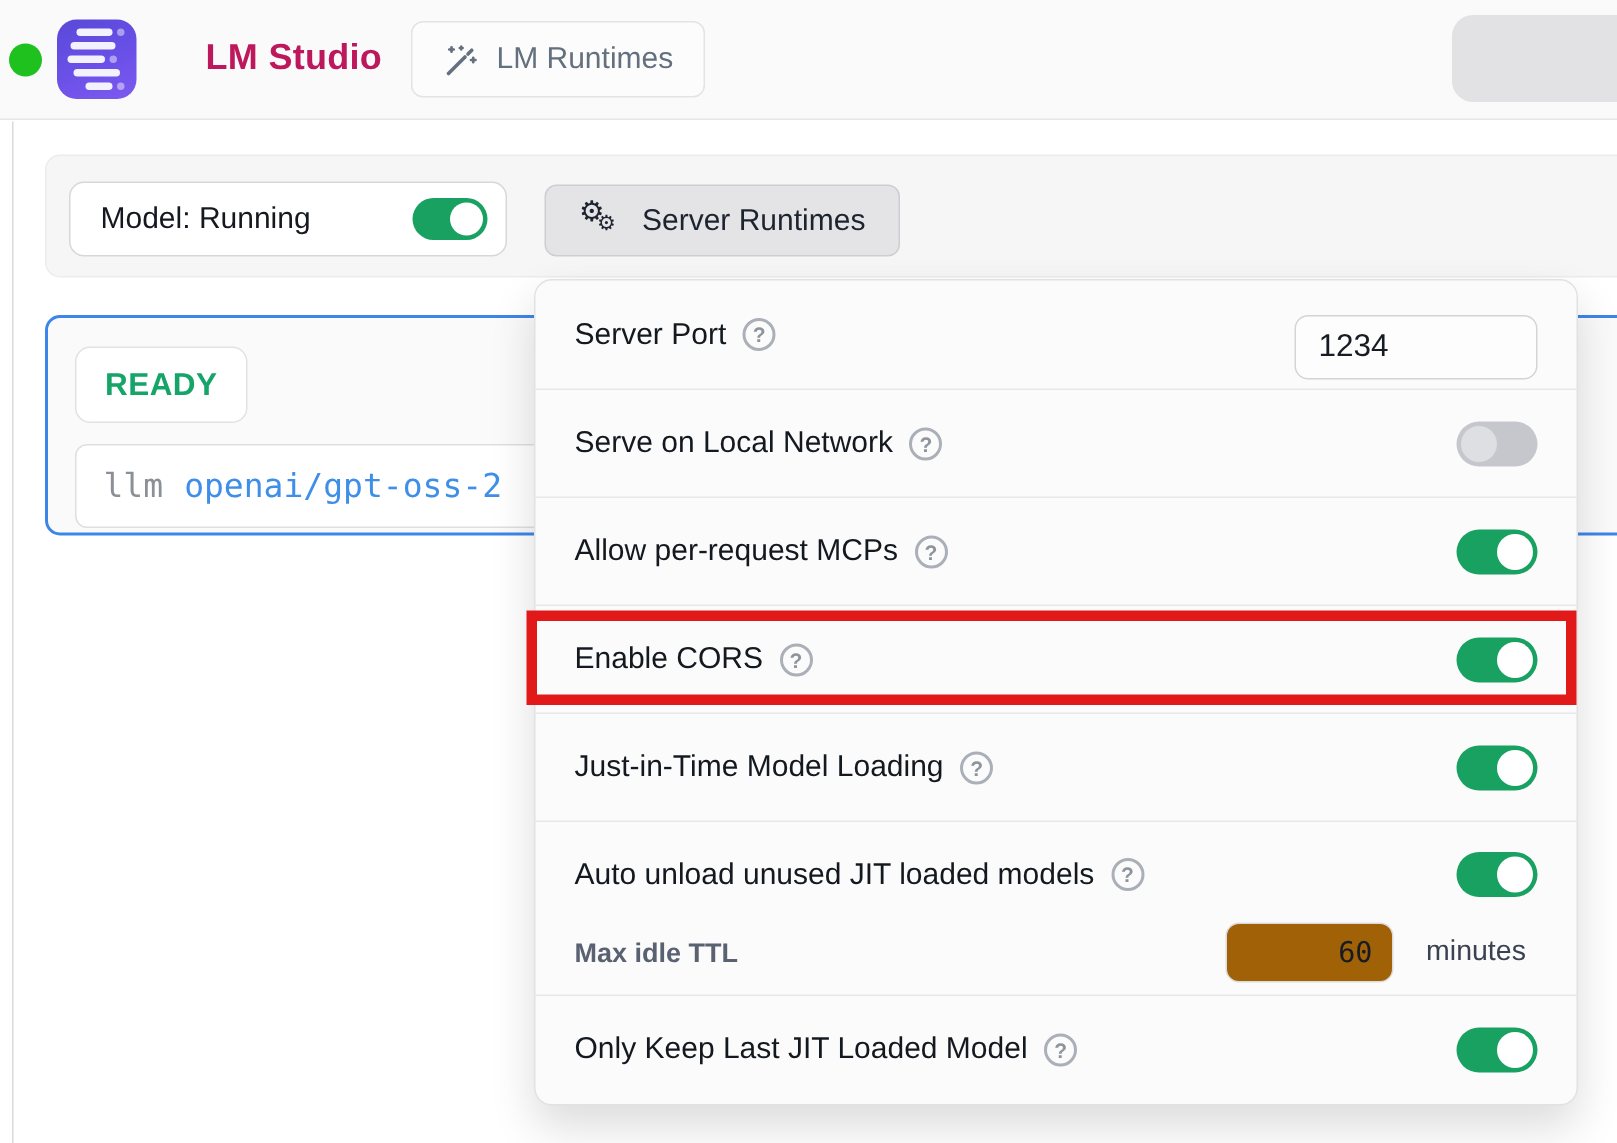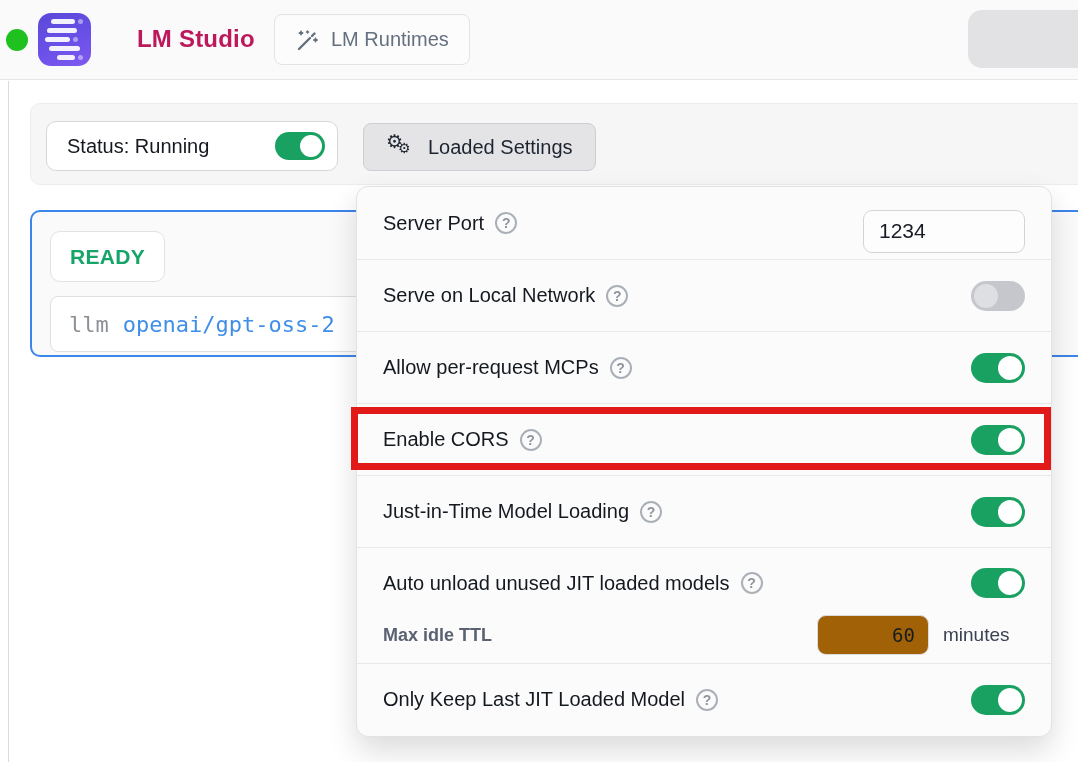--- a/index.html
+++ b/index.html
@@ -122,21 +122,21 @@
   }
   .row-group { flex:none; border-top:1px solid #e8e8ea; padding:0 26px; height:116px; }
   .row-group .main-line { display:flex; align-items:center; height:64px; padding-top:6px; }
   .row-group .sub-line { display:flex; align-items:center; height:46px; }
   .sub-label { font-size:18px; color:#5a6272; font-weight:700; }
   .ttl-input {
     width:112px; height:40px; border:1px solid #dcdcdf; border-radius:9px;
     background:#a16207; font-size:19px; color:#171c24; text-align:right; padding:0 13px;
     font-family:"DejaVu Sans Mono","Liberation Mono",monospace; outline:none;
   }
-  .unit-label { font-size:19px; color:#3a4150; margin-left:14px; width:82px; text-align:left; }
+  .unit-label { font-size:19px; color:#3a4150; margin-left:14px; width:82px; text-align:center; }
   
   .highlight-rect {
     position:absolute; left:351px; top:407px; width:700px; height:63px;
     border:7px solid #e11919; z-index:6; pointer-events:none;
   }
 </style>
 </head>
 <body>
 
 <div class="header">
@@ -172,32 +172,32 @@
     </svg>
     <span>LM Runtimes</span>
   </div>
   <div class="topright-blob"></div>
 </div>
 
 <div class="content-frame"></div>
 
 <div class="status-toolbar">
   <div class="status-pill">
-    <span>Status: Running</span>
+    <span>Model: Running</span>
     <span class="spacer"></span>
     <div class="toggle small on">
         <div class="knob"></div>
       </div>
   </div>
   <div class="settings-btn">
     <span class="gears-icon">
       <span class="g1">⚙</span>
       <span class="g2">⚙</span>
     </span>
-    <span>Loaded Settings</span>
+    <span>Server Runtimes</span>
   </div>
 </div>
 
 <div class="model-card">
   <div class="ready-badge">READY</div>
   <div class="code-box">
     <span class="cmd">llm</span>
     <span class="model">openai/gpt-oss-2</span>
   </div>
 </div>

